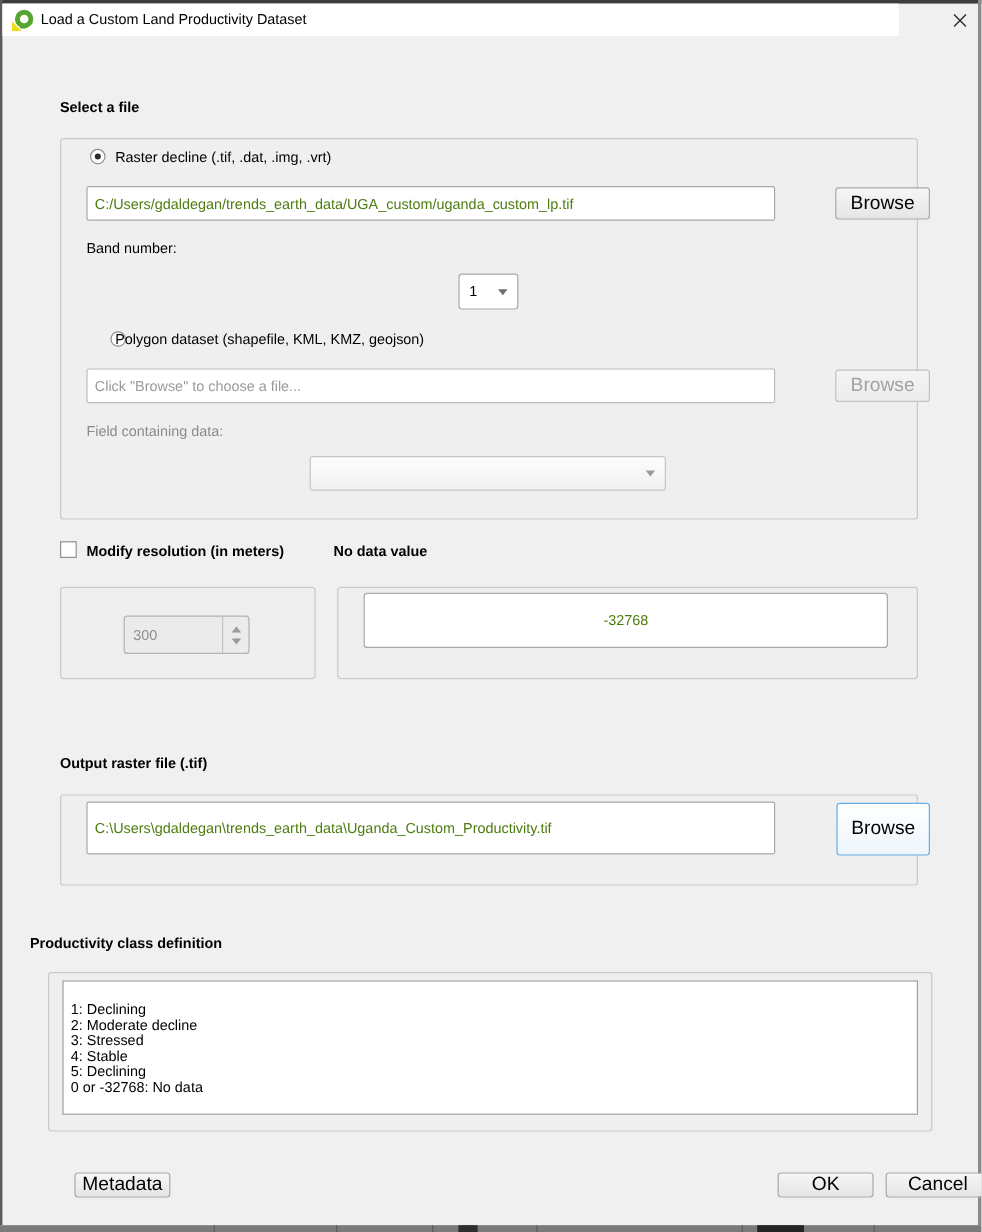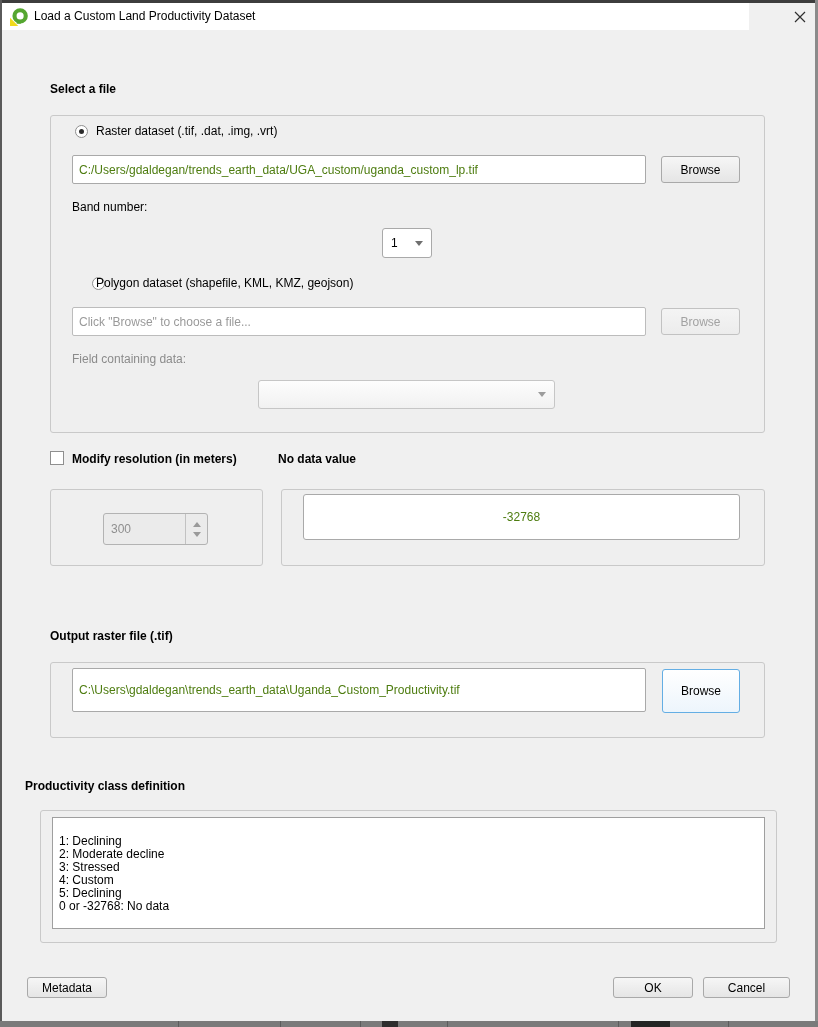--- a/index.html
+++ b/index.html
@@ -36,23 +36,24 @@
     padding:0 6px; outline:none;
   }
   .textinput.dis { color:#9a9a9a; border-color:#bcbcbc; }
   .textinput::placeholder { color:#9a9a9a; }
   .in-nodata { text-align:center; border-radius:3px; }
 
   
   .btn {
     background:linear-gradient(180deg,#f6f6f6,#e5e5e5);
     border:1px solid #a9a9a9; border-radius:3px;
-    font-size:12px; color:#000;
+    font-size:16px; color:#000;
     display:flex; align-items:center; justify-content:center;
     cursor:default;
+    margin-left:35px;
   }
   .btn.dis { color:#a2a2a2; background:linear-gradient(180deg,#f4f4f4,#ececec); border-color:#c2c2c2; }
   .btn.focused { border-color:#64aee4; background:linear-gradient(180deg,#ffffff,#edf5fc); }
 
   
   .radio {
     width:13px; height:13px; border-radius:50%;
     border:1px solid #8f8f8f; background:#fff; display:inline-block; position:relative;
   }
   .radio .dot {
@@ -154,21 +155,21 @@
     </svg>
   </span>
 </div>
 
 
 <div class="abs heading h-select">Select a file</div>
 
 <div class="abs groupbox gb1"></div>
 
 <span class="abs radio r1-radio"><span class="dot"></span></span>
-<span class="abs label r1-label">Raster dataset (.tif, .dat, .img, .vrt)</span>
+<span class="abs label r1-label">Raster decline (.tif, .dat, .img, .vrt)</span>
 
 <input class="abs textinput in-raster" readonly="" value="C:/Users/gdaldegan/trends_earth_data/UGA_custom/uganda_custom_lp.tif" style="">
 <div class="abs btn btn-br1">Browse</div>
 
 <div class="abs label lbl-band">Band number:</div>
 <div class="abs combo combo-band">
   <span>1</span>
   <span class="tri-down"></span>
 </div>
 
@@ -207,21 +208,21 @@
 <div class="abs btn focused btn-br3">Browse</div>
 
 
 <div class="abs heading h-classdef">Productivity class definition</div>
 <div class="abs groupbox gb5"></div>
 <div class="abs textedit">
   <div class="line blank"></div>
   <div class="line">1: Declining</div>
   <div class="line">2: Moderate decline</div>
   <div class="line">3: Stressed</div>
-  <div class="line">4: Custom</div>
+  <div class="line">4: Stable</div>
   <div class="line">5: Declining</div>
   <div class="line">0 or -32768: No data</div>
 </div>
 
 
 <div class="abs btn btn-meta">Metadata</div>
 <div class="abs btn btn-ok">OK</div>
 <div class="abs btn btn-cancel">Cancel</div>
 
 

